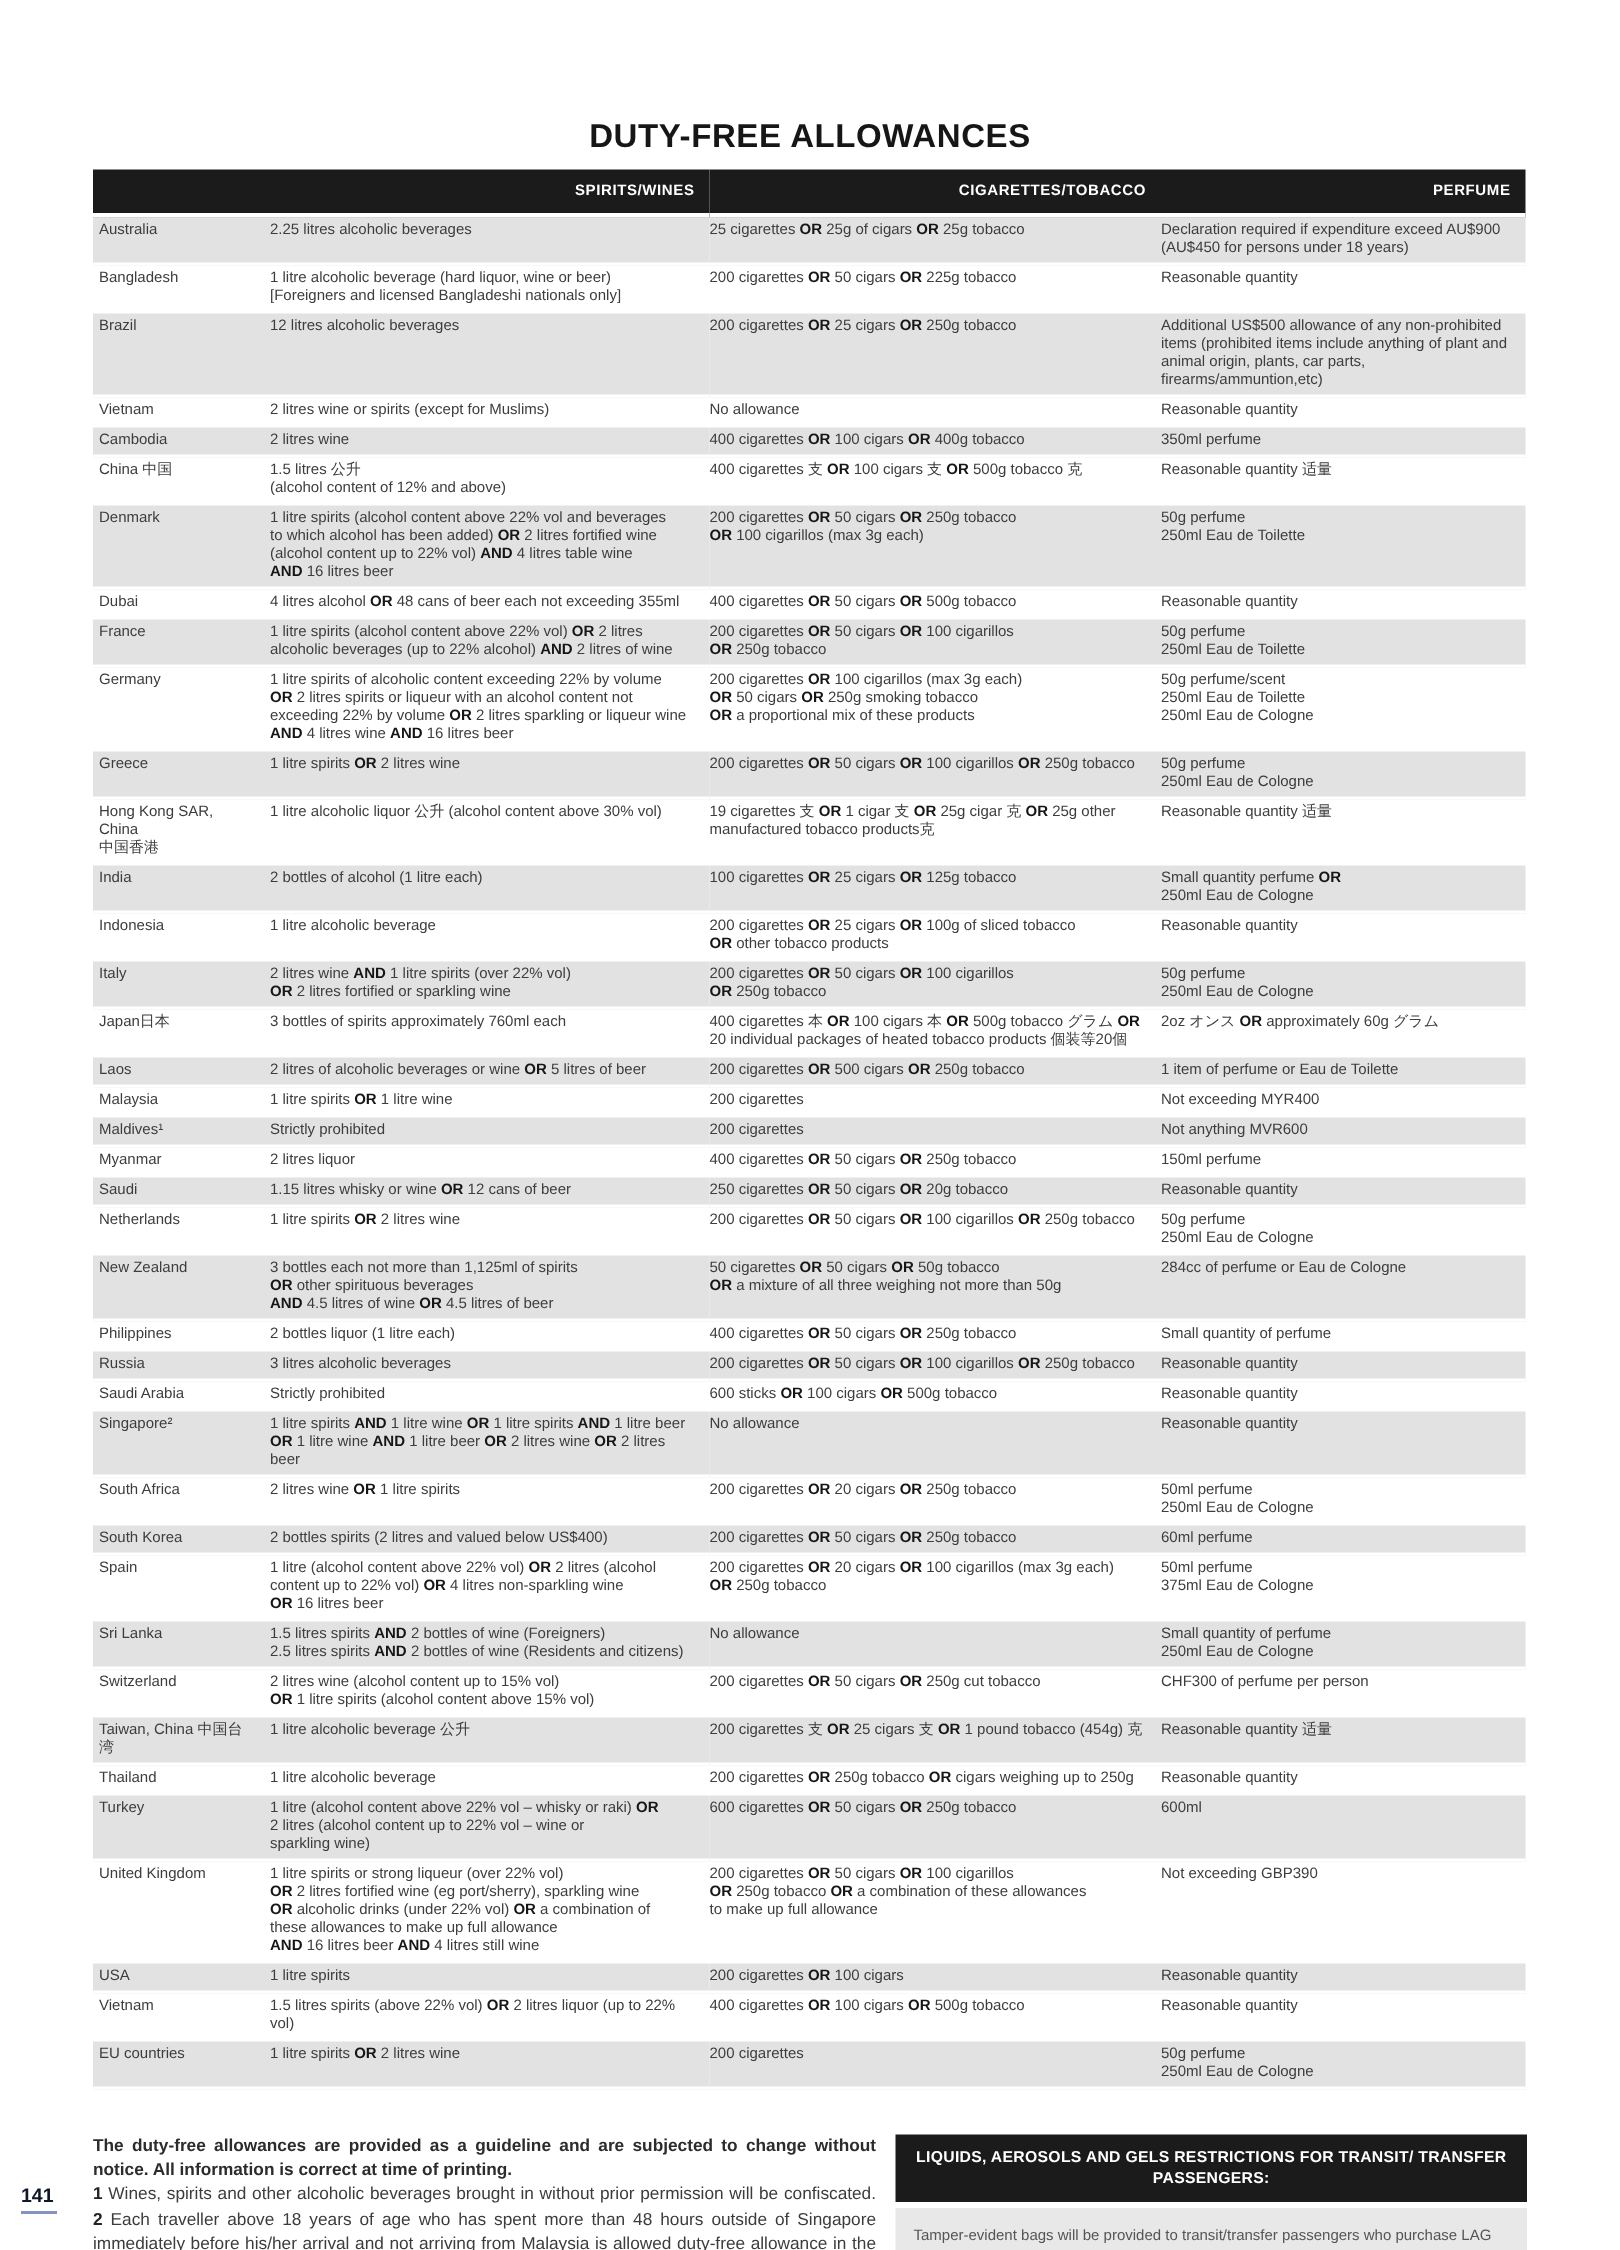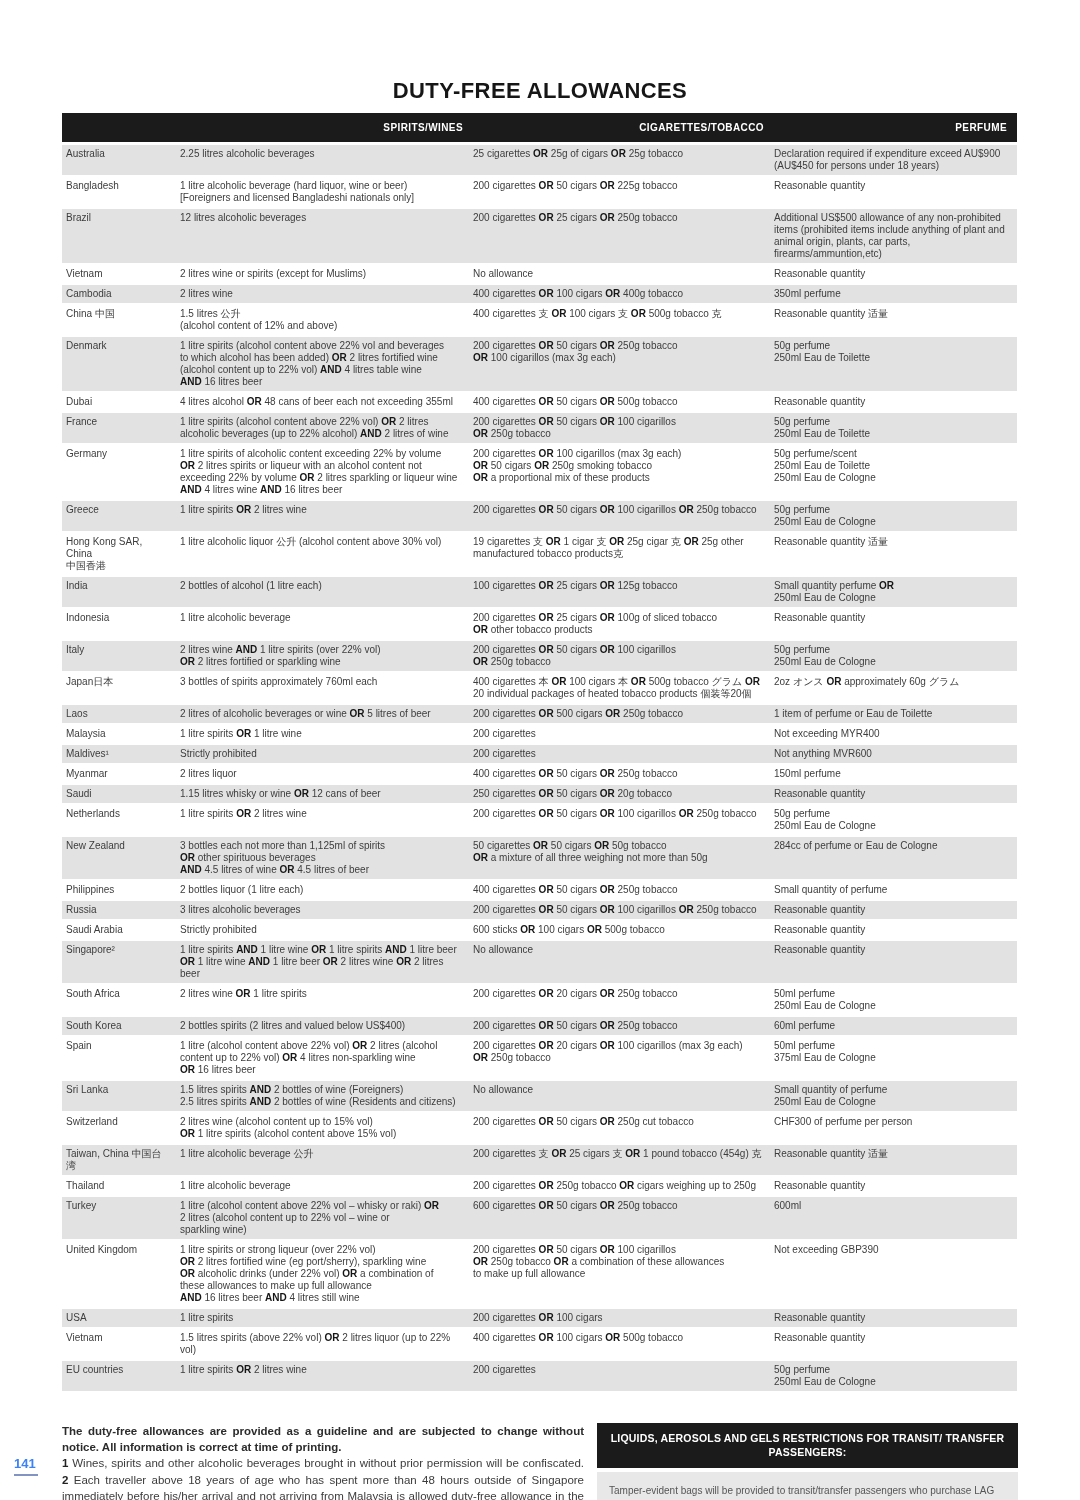--- a/index.html
+++ b/index.html
@@ -29,21 +29,21 @@
   .guideline{font-weight:bold;color:#2c2c2c;line-height:1.4;}
   .note{line-height:1.43;color:#3c3c3c;}
   .note.first{text-align-last:justify;}
   .note b{color:#222;}
   .lag-box{width:421px;}
   .lag-header{background:var(--header-bg);color:#fff;font-size:10.5px;font-weight:bold;
     letter-spacing:.2px;padding:9px 12px;line-height:1.3;text-align:center;}
   .lag-body{background:var(--lag-body-bg);margin-top:4px;padding:11px 12px 15px;
     font-size:10px;line-height:1.62;color:#555;}
   .page-number{position:absolute;left:14px;top:1378px;font-size:13px;font-weight:bold;
-    color:#3b82f6;border-bottom:2px solid var(--underline);padding:0 2px 3px 0;}
+    color:#0f172a;border-bottom:2px solid var(--underline);padding:0 2px 3px 0;}
 </style>
 </head>
 <body>
 
 <div class="page">
 
   <h1 class="page-title">DUTY-FREE ALLOWANCES</h1>
 
   <div class="table-wrap">
     <table>

